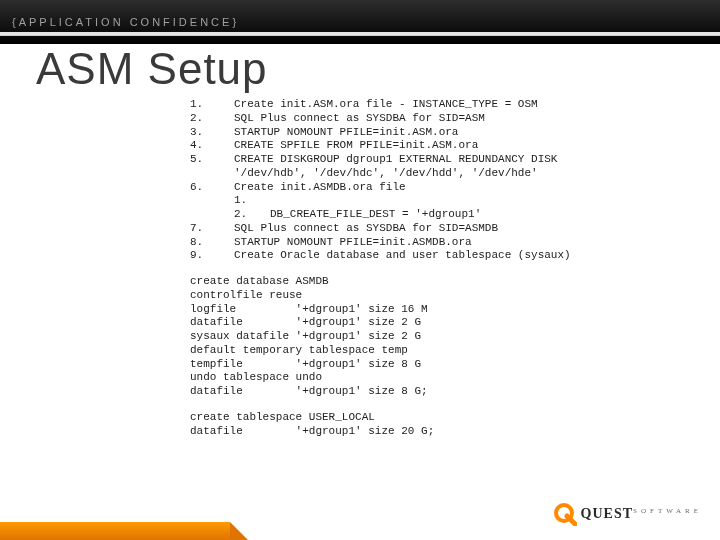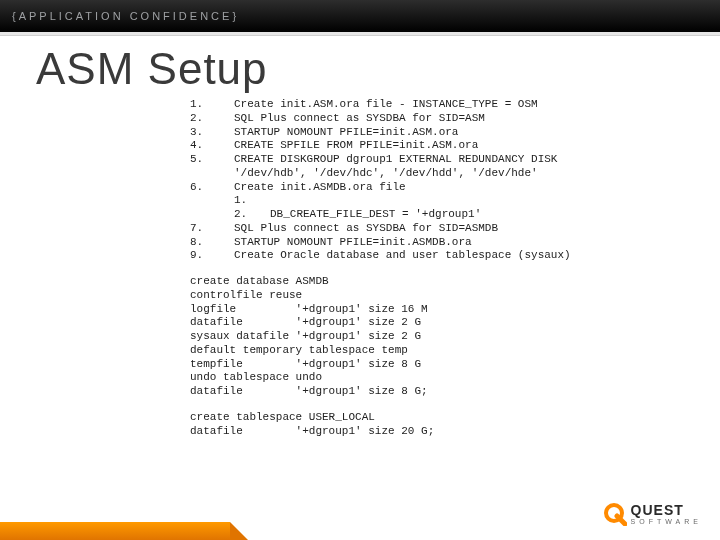--- a/index.html
+++ b/index.html
@@ -1,34 +1,34 @@
 <!DOCTYPE html>
 <html><head>
 <meta charset="utf-8">
 <style>
   * { margin: 0; padding: 0; box-sizing: border-box; }
   html, body { width: 720px; height: 540px; font-family: Arial, Helvetica, sans-serif; background: #fff; overflow: hidden; }
   .slide { position: relative; width: 720px; height: 540px; }
-  .topbar { position: absolute; top: 0; left: 0; right: 0; height: 32px; background: linear-gradient(#2d2d2d, #000); display: flex; align-items: center; padding-left: 12px; }
+  .topbar { position: absolute; top: 0; left: 0; right: 0; height: 44px; background: linear-gradient(#2d2d2d, #000); display: flex; align-items: center; padding-left: 12px; }
   .topbar-label { color: #9ea0a3; font-size: 11px; letter-spacing: 3px; font-weight: 300; }
   .thinrule { position: absolute; top: 32px; left: 0; right: 0; height: 4px; background: #e6e6e6; border-bottom: 1px solid #d0d0d0; }
   .title { position: absolute; top: 44px; left: 36px; font-size: 44px; font-weight: 400; color: #3a3a3a; letter-spacing: 1px; }
   .content { position: absolute; top: 98px; left: 190px; right: 20px; font-family: "Courier New", Courier, monospace; font-size: 11px; line-height: 1.25; color: #222; }
   .steps { margin-bottom: 12px; }
   .step { display: flex; }
   .num { width: 44px; flex: 0 0 44px; }
   .body { flex: 1; white-space: pre; }
   .sub { display: flex; padding-left: 44px; }
   .subnum { width: 36px; flex: 0 0 36px; }
   .sql { white-space: pre; margin-bottom: 12px; }
   .footer-accent { position: absolute; bottom: 0; left: 0; width: 230px; height: 18px; background: linear-gradient(#ff9a00, #e07400); }
   .footer-accent::after { content: ""; position: absolute; right: -18px; top: 0; width: 0; height: 0; border-bottom: 18px solid #e07400; border-right: 18px solid transparent; }
   .logo { position: absolute; bottom: 14px; right: 18px; display: flex; align-items: center; gap: 4px; }
   .logo-q { width: 24px; height: 24px; }
-  .logo-text { display: flex; flex-direction: column; line-height: 1; }
+  .logo-text { display: flex; line-height: 1; font-family: Liberation Serif, serif; }
   .logo-top { font-size: 14px; font-weight: 700; letter-spacing: 1px; color: #2a2a2a; }
   .logo-bot { font-size: 7px; letter-spacing: 4px; color: #6a6a6a; margin-top: 1px; }
 </style>
 </head>
 <body>
 
 <div class="slide">
 
   <div class="topbar">
     <span class="topbar-label">{APPLICATION CONFIDENCE}</span>

